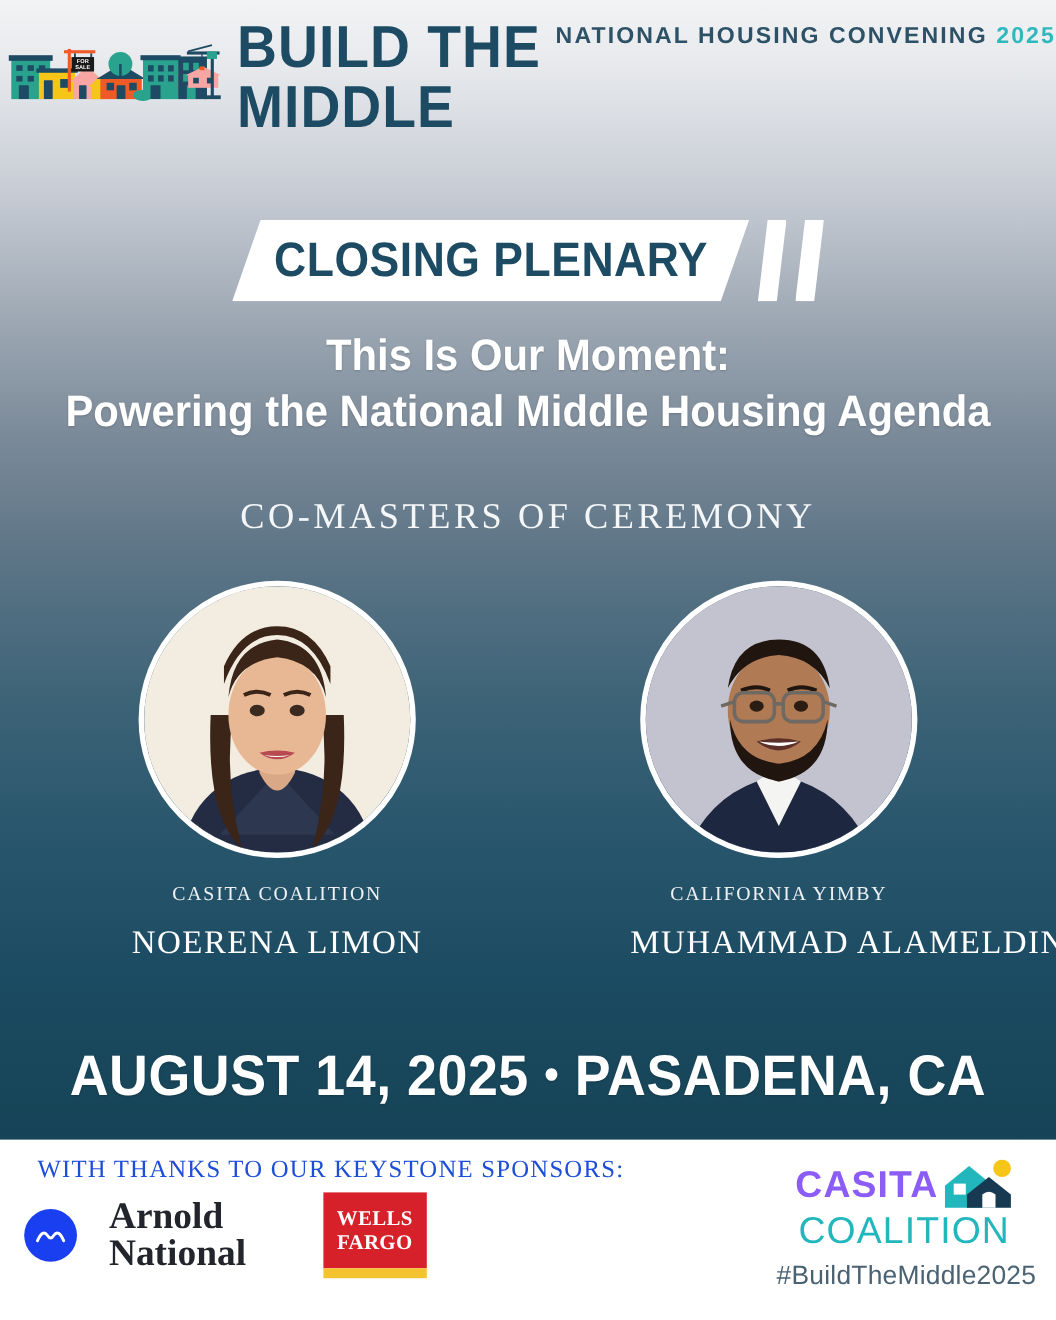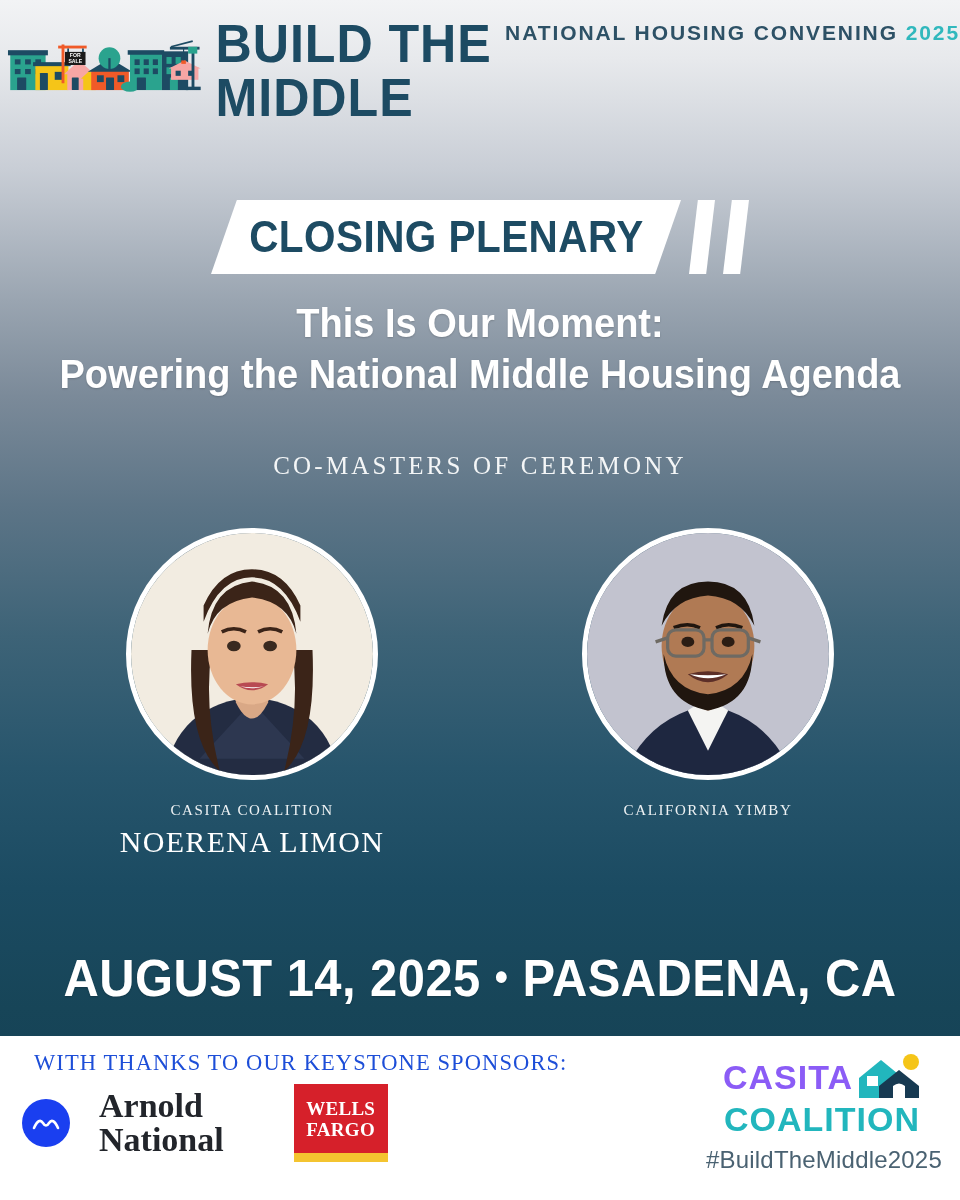--- a/index.html
+++ b/index.html
@@ -116,21 +116,21 @@
   }
   .session-title .l2 { font-size: 40px; }
 
   
   .role-label {
     position: absolute;
     top: 452px;
     left: 0; right: 0;
     text-align: center;
     font-family: "Liberation Serif", serif;
-    font-size: 25px;
+    font-size: 33px;
     letter-spacing: 3.2px;
     color: #f4f6f7;
   }
 
   
   .speakers {
     position: absolute;
     top: 528px;
     left: 0; right: 0;
     display: flex;
@@ -145,27 +145,27 @@
     margin: 0 auto;
     border: 5px solid #ffffff;
     overflow: hidden;
     position: relative;
     box-sizing: border-box;
   }
   .portrait svg { display: block; width: 100%; height: 100%; }
   .speaker-org {
     margin-top: 22px;
     font-family: "Liberation Serif", serif;
-    font-size: 15px;
+    font-size: 18px;
     letter-spacing: 1.6px;
     color: #eef2f4;
     white-space: nowrap;
   }
   .speaker-name {
-    margin-top: 6px;
+    margin-top: 17px;
     font-family: "Liberation Serif", serif;
     font-size: 30px;
     letter-spacing: 1.3px;
     color: #ffffff;
     white-space: nowrap;
   }
 
   
   .datebar {
     position: absolute;
@@ -262,21 +262,21 @@
   .casita-word {
     font-family: "Liberation Sans", sans-serif;
     font-weight: 700;
     font-size: 34px;
     letter-spacing: 1px;
     color: #8b5cf6;
     line-height: 1;
   }
   .coalition-word {
     font-family: "Liberation Sans", sans-serif;
-    font-weight: 700;
+    font-weight: 400;
     font-size: 34px;
     letter-spacing: 1px;
     color: #22b6bd;
     line-height: 1.05;
     margin-top: 2px;
   }
   .hashtag {
     margin-top: 8px;
     font-family: "Liberation Sans", sans-serif;
     font-size: 24px;
@@ -430,20 +430,21 @@
             <rect x="62" y="48" width="18" height="13" rx="4"></rect>
             <line x1="58" y1="53" x2="62" y2="53"></line>
             <line x1="40" y1="52" x2="34" y2="54"></line>
             <line x1="80" y1="52" x2="86" y2="54"></line>
           </g>
           <path d="M50 70 Q60 78 70 70 Q60 67 50 70 Z" fill="#5c2f28"></path>
           <path d="M51 70 Q60 74 69 70 Q60 71 51 70 Z" fill="#ffffff"></path>
         </svg>
       </div>
       <div class="speaker-org">CALIFORNIA YIMBY</div>
+      <div class="speaker-name">MUHAMMAD ALAMELDIN</div>
     </div>
 
   </div>
 
   <div class="datebar">
     <span>AUGUST 14, 2025</span>
     <span class="dot">•</span>
     <span>PASADENA, CA</span>
   </div>
 

